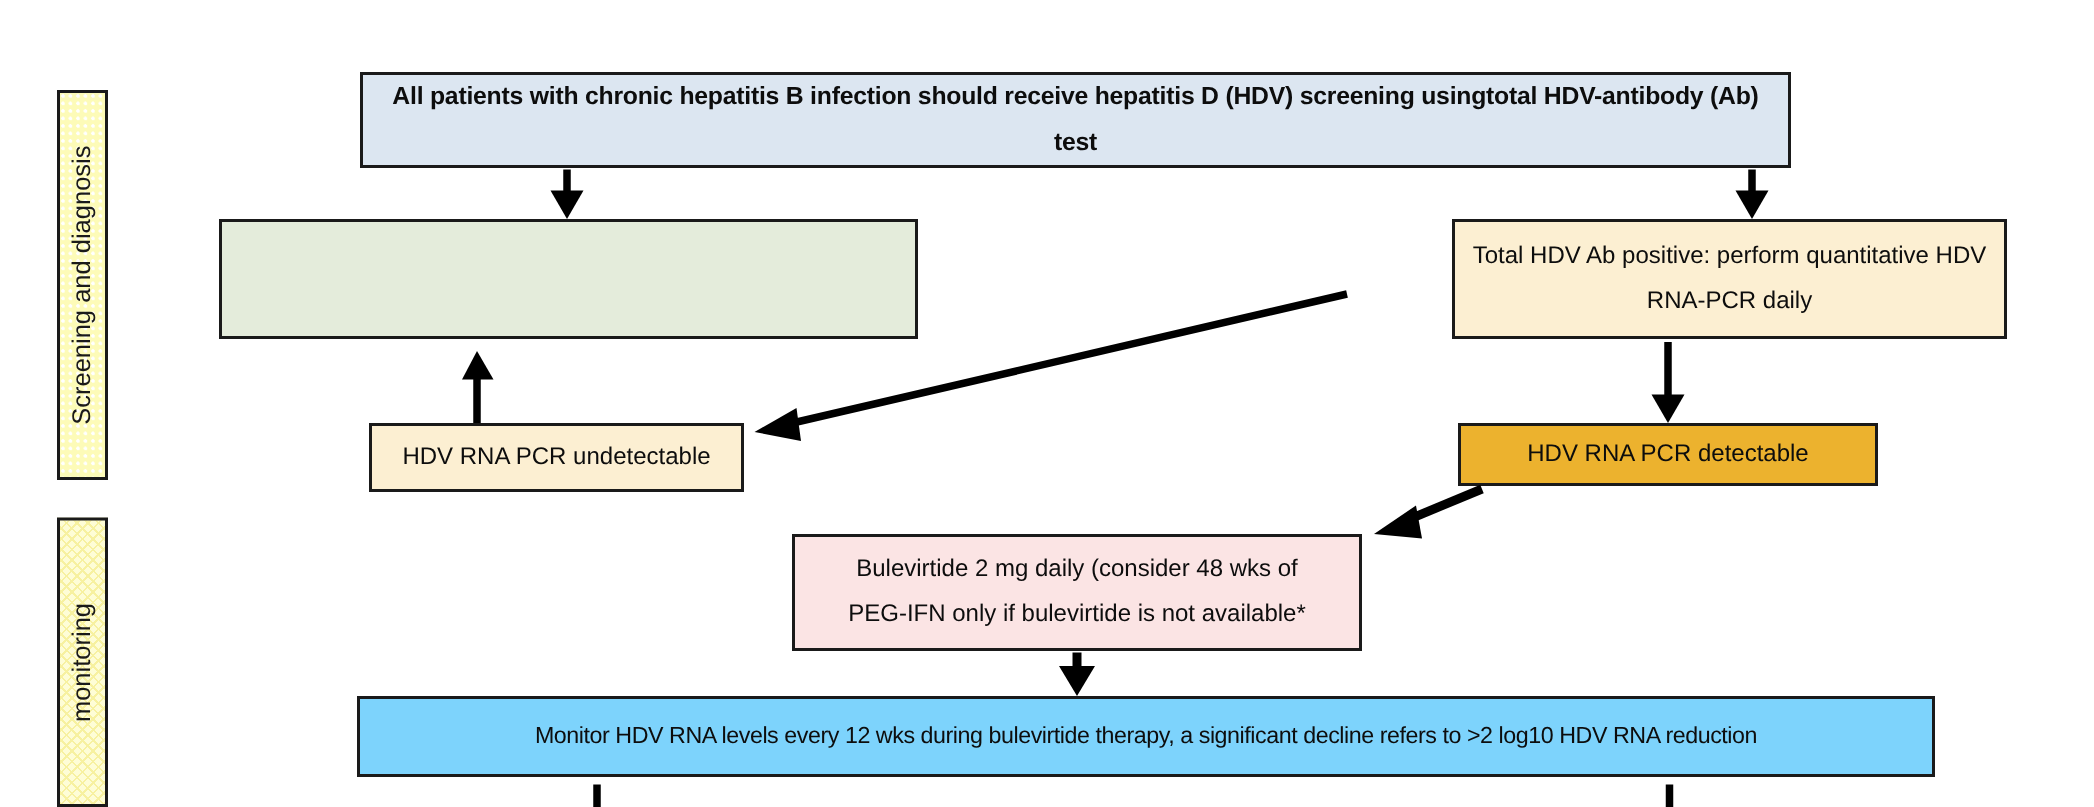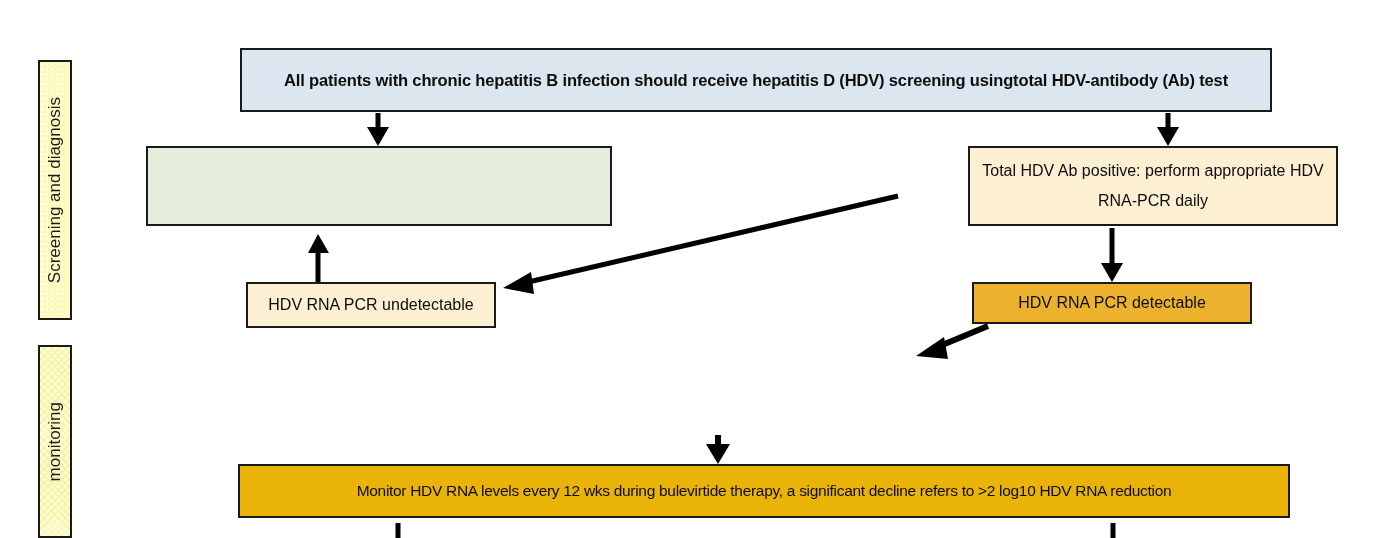--- a/index.html
+++ b/index.html
@@ -32,21 +32,21 @@
     color: #0d0d0d;
     padding: 2px 10px;
   }
   .box .txt {
     display: block;
     width: 100%;
   }
 
   
   #box-screening-statement {
-    left: 240px;  top: 48px;   width: 1032px; height: 64px;
+    left: 240px;  top: 48px;   width: 954px; height: 64px;
     background: #dce6f1;
     font-size: 16.5px;
     font-weight: bold;
     letter-spacing: -0.15px;
   }
   #box-ab-negative {
     left: 146px;  top: 146px;  width: 466px;  height: 80px;
     background: #e4ecdb;
     font-size: 16px;
   }
@@ -65,21 +65,21 @@
     background: #ecb22e;
     font-size: 16px;
   }
   #box-bulevirtide {
     left: 528px;  top: 356px;  width: 380px;  height: 78px;
     background: #fbe4e4;
     font-size: 16px;
   }
   #box-monitor {
     left: 238px;  top: 464px;  width: 1052px; height: 54px;
-    background: #eab308;
+    background: #7dd3fc;
     font-size: 15.5px;
     letter-spacing: -0.3px;
   }
 
   
   .phase {
     position: absolute;
     box-sizing: border-box;
     border: 2px solid #1a1a1a;
     display: flex;
@@ -130,33 +130,39 @@
   </div>
 
   <div class="box" id="box-ab-negative">
     <span class="txt">
       <br>
     </span>
   </div>
 
   <div class="box" id="box-ab-positive">
     <span class="txt">
-      <span>Total HDV Ab positive: perform appropriate HDV</span><br>
+      <span>Total HDV Ab positive: perform quantitative HDV</span><br>
       <span>RNA-PCR daily</span>
     </span>
   </div>
 
   <div class="box" id="box-pcr-undetectable">
     <span class="txt">HDV RNA PCR undetectable</span>
   </div>
 
   <div class="box" id="box-pcr-detectable">
     <span class="txt">HDV RNA PCR detectable</span>
   </div>
 
+  <div class="box" id="box-bulevirtide">
+    <span class="txt">
+      <span>Bulevirtide 2 mg daily (consider 48 wks of</span><br>
+      <span>PEG-IFN only if bulevirtide is not available*</span>
+    </span>
+  </div>
 
   <div class="box" id="box-monitor">
     <span class="txt">Monitor HDV RNA levels every 12 wks during bulevirtide therapy, a significant decline refers to &gt;2 log10 HDV RNA reduction</span>
   </div>
 
   <div class="conn" style="left:0;top:0;width:1396px;height:538px;">
     <svg width="1396" height="538" viewBox="0 0 1396 538">
 
       <g>
         <line x1="378" y1="113" x2="378" y2="134" stroke="#000" stroke-width="5"></line>

